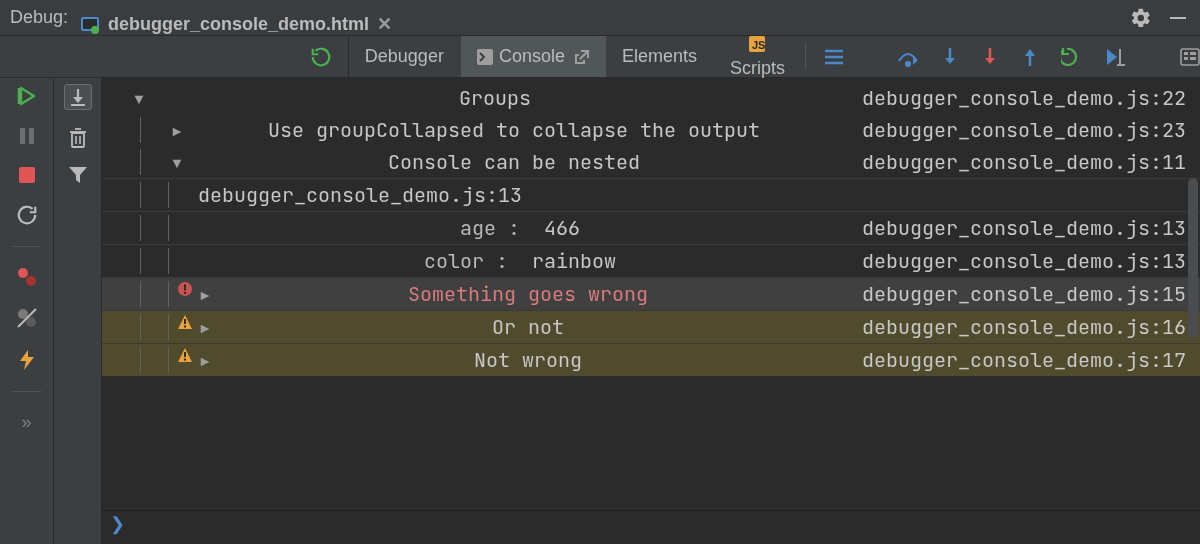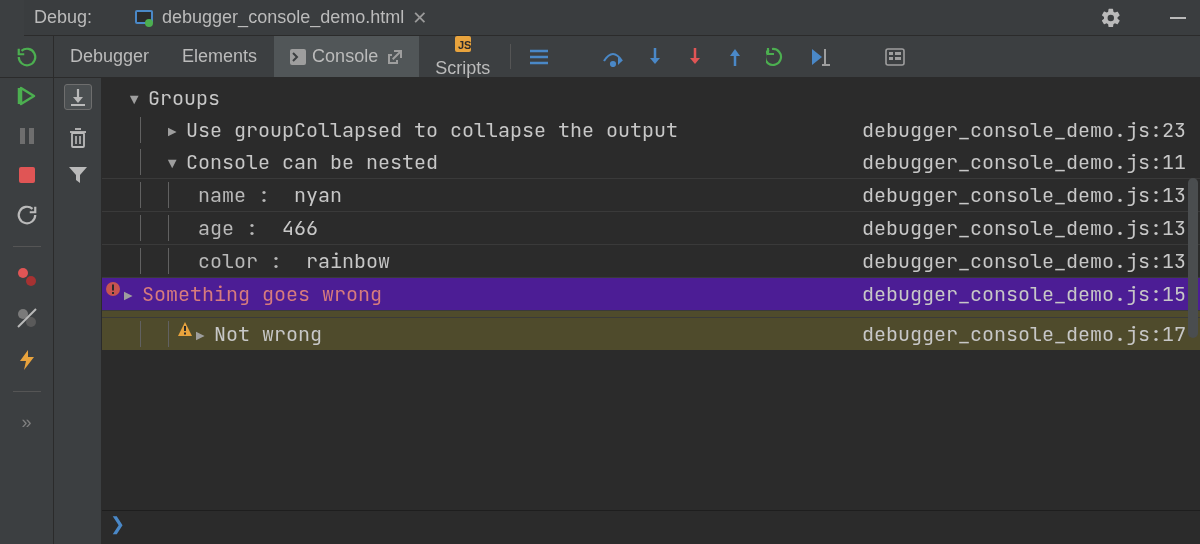--- a/index.html
+++ b/index.html
@@ -1,57 +1,57 @@
 <!DOCTYPE html>
 <html><head>
 <meta charset="utf-8">
 <style>
   * { margin:0; padding:0; box-sizing:border-box; }
   html,body { width:1200px; height:544px; background:#3c3f41; font-family:"Dialog","Segoe UI",sans-serif; font-size:17px; color:#bababa; overflow:hidden; }
   .mono { font-family:"JetBrains Mono","Consolas","Menlo",monospace; font-size:20px; }
   .root { display:flex; flex-direction:column; width:100%; height:100%; }
   
-  .titlebar { height:36px; display:flex; align-items:center; background:#3a3d3f; border-bottom:1px solid #2b2b2b; padding:0 6px 0 10px; gap:32px;margin-left:24px; }
+  .titlebar { height:36px; display:flex; align-items:center; background:#3a3d3f; border-bottom:1px solid #2b2b2b; padding:0 6px 0 10px; gap:2px; }
   .titlebar .label { color:#bbbbbb; font-size:18px; }
-  .file-tab { display:flex; align-items:center; gap:8px; height:100%; padding:0 10px; color:#bbbbbb; font-size:18px; }
+  .file-tab { display:flex; align-items:flex-end; gap:8px; height:100%; padding:0 10px; color:#bbbbbb; font-size:18px;font-weight:bold; }
   .file-tab .close { color:#9a9a9a; font-size:18px; }
   .spacer { flex:1; }
   .icon { display:inline-flex; align-items:center; justify-content:center; }
   
-  .toolbar-row { display:flex; height:42px; background:#3c3f41; border-bottom:1px solid #2b2b2b; }
+  .toolbar-row { display:flex; height:42px; background:#3c3f41; border-bottom:1px solid #2b2b2b;justify-content:flex-end; }
   .left-gutter-top { width:54px; display:flex; align-items:center; justify-content:center; border-right:1px solid #2b2b2b; }
   .tabs { display:flex; align-items:stretch; }
   .tab { display:flex; align-items:center; padding:0 16px; gap:6px; color:#bbbbbb; font-size:18px; border-right:1px solid rgba(0,0,0,0); }
   .tab.active { background:#515658; }
   .tab.last { border-right:none;flex-direction:column; }
   .mini-icon svg { display:block; }
   .vsep { width:1px; background:#555; margin:8px 4px; }
   .toolbar-btns { display:flex; align-items:center; gap:22px; padding-left:14px; }
   
   .body { flex:1; display:flex; min-height:0; }
   .rail { width:54px; background:#3c3f41; display:flex; flex-direction:column; align-items:center; padding-top:8px; gap:20px; border-right:1px solid #2b2b2b; }
   .rail-sep { width:28px; height:1px; background:#555; }
   .mini-rail { width:48px; background:#3c3f41; display:flex; flex-direction:column; align-items:center; padding-top:6px; gap:18px; border-right:1px solid #2b2b2b; }
   .mini-rail .boxed { border:1px solid #6e6e6e; border-radius:3px; padding:3px 4px; background:#4b4f51; }
-  .console-wrap { flex:1; display:flex; flex-direction:column; min-width:0; background:#2b2b2b; }
+  .console-wrap { flex:1; display:flex; flex-direction:column; min-width:0; background:#2b2b2b;text-align:center; }
   .console { flex:1; overflow:hidden; padding:4px 0 0 0; }
   .prompt-row { height:34px; display:flex; align-items:flex-start; padding:2px 0 0 8px; color:#4a88c7; background:#2b2b2b; border-top:1px solid #1e1e1e; }
   .prompt-row span.caret::before { content:"\276F"; font-size:18px; color:#4a88c7; }
   
   .line { display:flex; padding:3px 14px 3px 0; }
   .guides { display:flex; }
   .guide { width:28px; border-left:1px solid #616161; height:100%; }
   .body-cell { flex:1; display:flex; align-items:flex-start; min-width:0; color:#c7c7c7;}
   .body-cell .txt { flex:1; padding-right:20px; word-break:break-word; }
   .tri { display:inline-block; width:18px; color:#9e9e9e; }
   .tri.open::before { content:"\25BC"; font-size:14px;}
   .tri.closed::before { content:"\25B6"; font-size:14px;}
   .kv-key { color:#b8b8b8; }
   .kv-val { color:#c7c7c7; }
-  .err-row { background:#4c1d95;flex-direction:column; }
+  .err-row { background:#404040; }
   .err-row .txt { color:#d77b7d; }
   .warn-row { background:#4f4b2c; }
   .warn-row .txt { color:#c7c7c7; }
   .status-icon { width:22px; display:inline-flex; justify-content:center;}
   .scrollbar { position:absolute; right:2px; top:100px; width:10px; height:160px; background:#4a4d4f; border-radius:5px; }
   .console-wrap { position:relative; } .dim{color:#808080;}
 </style>
 </head>
 <body>
 
@@ -88,38 +88,38 @@
       <span class="icon">
         <svg width="22" height="22" viewBox="0 0 24 24" fill="none" stroke="#4caf50" stroke-width="2.4">
             <path d="M3 12a9 9 0 1 0 3-6.7"></path>
             <polyline points="3 3 3 9 9 9" fill="none"></polyline>
           </svg>
       </span>
     </div>
     <div class="tabs">
       <div class="tab">
           <span>Debugger</span>
-        </div>
-      <div class="tab">
-          <span>Elements</span>
         </div>
       <div class="tab active">
         <span class="mini-icon">
             <svg width="16" height="16" viewBox="0 0 16 16">
               <rect width="16" height="16" rx="2" fill="#9e9e9e"></rect>
               <path d="M3 4l4 4-4 4" stroke="#3c3f41" stroke-width="2" fill="none"></path>
             </svg>
           </span>
         <span>Console</span>
         <span class="mini-icon" style="margin-left:4px;">
             <svg width="14" height="14" viewBox="0 0 14 14" fill="#9e9e9e">
               <path d="M2 12V6h2V4H0v10h10v-4h-2v2H2zM6 0v2h4.59L4 8.59 5.41 10 12 3.41V8h2V0H6z"></path>
             </svg>
           </span>
       </div>
+      <div class="tab">
+          <span>Elements</span>
+        </div>
       <div class="tab last">
         <span class="mini-icon">
             <svg width="16" height="16" viewBox="0 0 16 16">
               <rect width="16" height="16" rx="2" fill="#e8a33d"></rect>
               <text x="3" y="13" font-size="11" font-weight="bold" fill="#2b2b2b">JS</text>
             </svg>
           </span>
         <span>Scripts</span>
         <span class="mini-icon" style="margin-left:4px;">
             <svg width="14" height="14" viewBox="0 0 14 14" fill="#9e9e9e">
@@ -264,20 +264,21 @@
     </div>
 
     <div class="console-wrap">
       <div class="console mono">
 
         <div class="line">
           <div class="guides" style="width:28px;"></div>
           <div class="body-cell">
             <span class="tri open"></span>
             <span class="txt">Groups</span>
+            <span class="loc">debugger_console_demo.js:22</span>
           </div>
         </div>
 
         <div class="line">
           <div class="guides">
               <div style="width:38px;"></div>
               <div class="guide" style="width:28px;"></div>
             </div>
           <div class="body-cell">
             <span class="tri closed"></span>
@@ -298,21 +299,20 @@
           </div>
         </div>
 
         <div class="line" style="border-top:1px solid #3a3a3a;">
           <div class="guides">
               <div style="width:38px;"></div>
               <div class="guide" style="width:28px;"></div>
               <div class="guide" style="width:30px;"></div>
             </div>
           <div class="body-cell">
-            <span class="txt"><span class="kv-key">name</span><span class="kv-key"> :&nbsp;&nbsp;</span><span class="kv-val">nyan</span></span>
             <span class="loc">debugger_console_demo.js:13</span>
           </div>
         </div>
         <div class="line" style="border-top:1px solid #3a3a3a;">
           <div class="guides">
               <div style="width:38px;"></div>
               <div class="guide" style="width:28px;"></div>
               <div class="guide" style="width:30px;"></div>
             </div>
           <div class="body-cell">
@@ -351,20 +351,32 @@
             <span class="loc">debugger_console_demo.js:15</span>
           </div>
         </div>
 
         <div class="line warn-row" style="border-top:1px solid #3a3a3a;">
           <div class="guides">
               <div style="width:38px;"></div>
               <div class="guide" style="width:28px;"></div>
               <div class="guide" style="width:6px;"></div>
             </div>
+          <div class="body-cell">
+            <span class="status-icon">
+                <svg width="16" height="16" viewBox="0 0 16 16">
+                  <polygon points="8,1 15,15 1,15" fill="#e8a33d"></polygon>
+                  <rect x="7" y="5" width="2" height="5" fill="#2b2b2b"></rect>
+                  <rect x="7" y="11.5" width="2" height="2" fill="#2b2b2b"></rect>
+                </svg>
+              </span>
+            <span class="tri closed"></span>
+            <span class="txt">Or not</span>
+            <span class="loc">debugger_console_demo.js:16</span>
+          </div>
         </div>
         <div class="line warn-row" style="border-top:1px solid #3a3a3a;">
           <div class="guides">
               <div style="width:38px;"></div>
               <div class="guide" style="width:28px;"></div>
               <div class="guide" style="width:6px;"></div>
             </div>
           <div class="body-cell">
             <span class="status-icon">
                 <svg width="16" height="16" viewBox="0 0 16 16">

